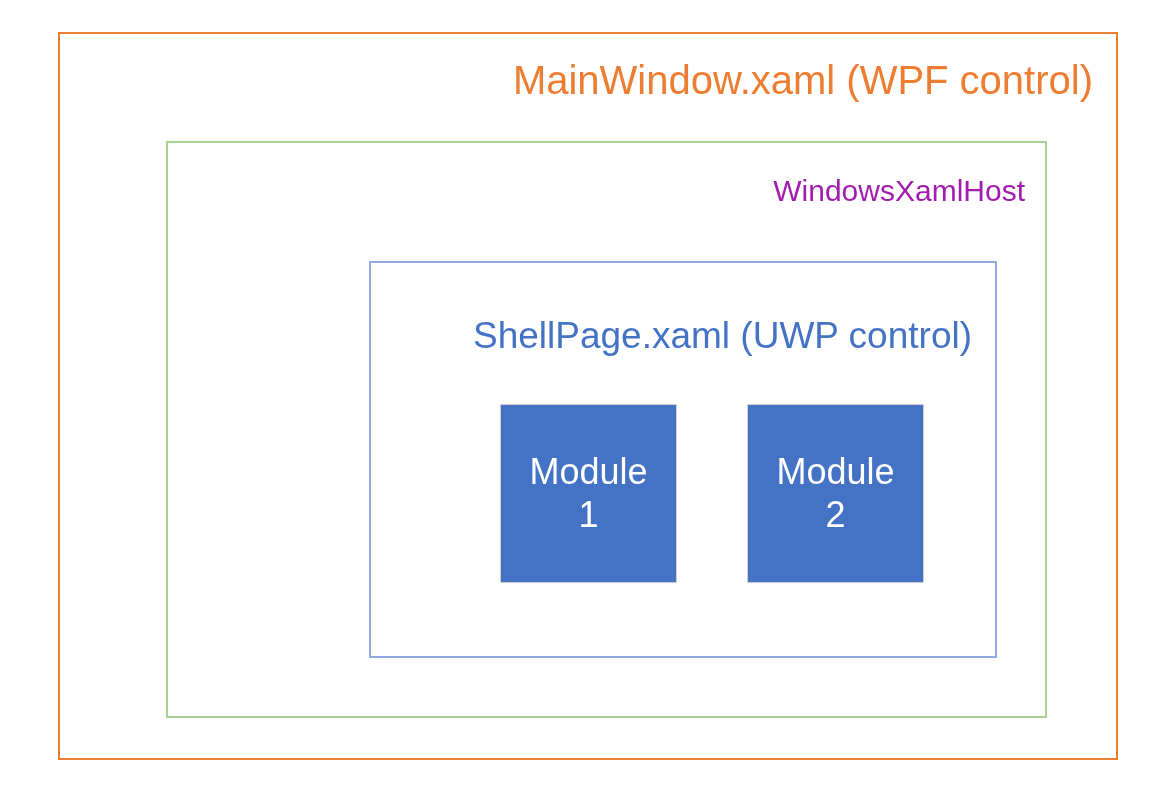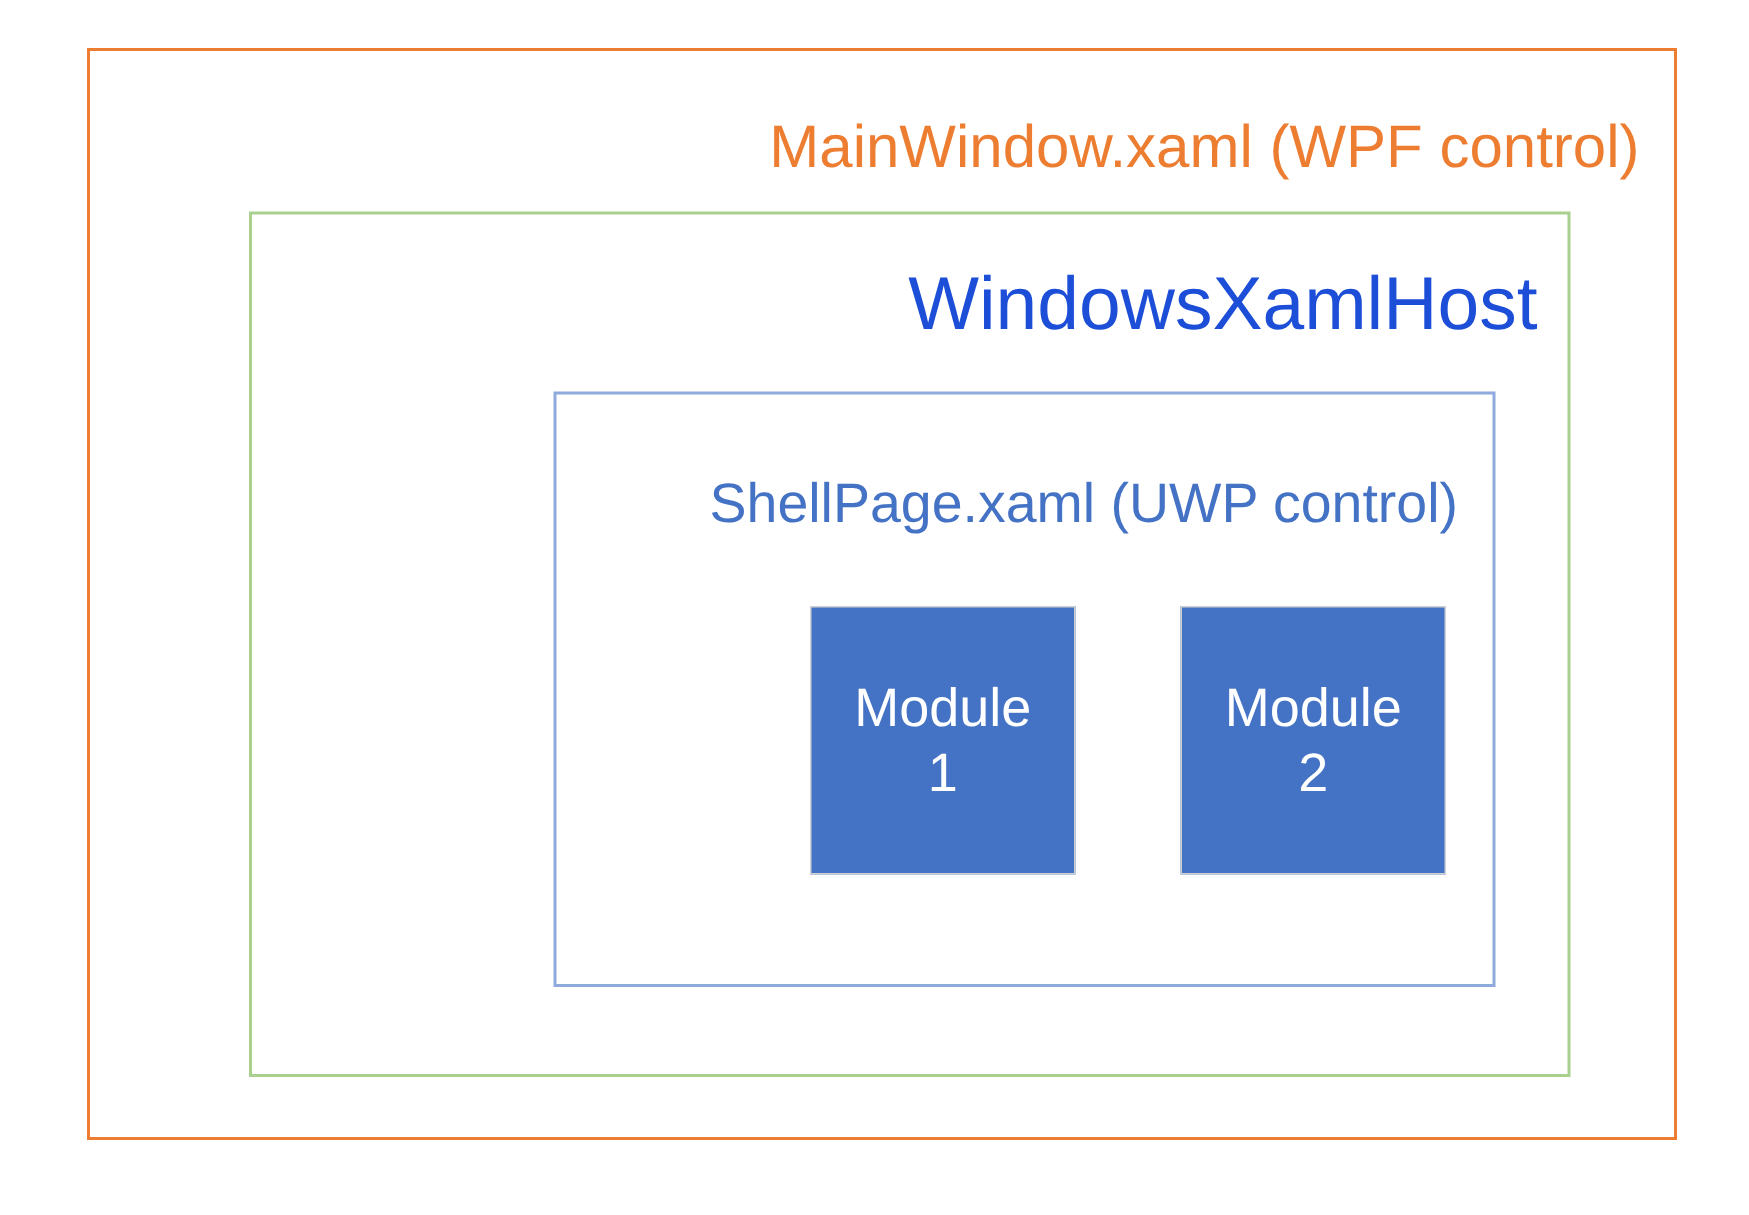--- a/index.html
+++ b/index.html
@@ -58,32 +58,32 @@
   .layer-label {
     position: absolute;
     text-align: right;
     white-space: nowrap;
     line-height: 1.12;
     font-weight: 400;
   }
 
   #wpf-label {
     left: 100px;
-    top: 76px;
+    top: 58px;
     width: 993px;
     font-size: 40px;
     color: #ED7D31;
   }
 
   #xamlhost-label {
     left: 200px;
     top: 174px;
     width: 825px;
-    font-size: 50px;
-    color: #1d4ed8;
+    font-size: 30px;
+    color: #a21caf;
   }
 
   #uwp-label {
     left: 400px;
     top: 303px;
     width: 572px;
     font-size: 37px;
     color: #4472C4;
     margin-top: 12px;
   }
@@ -97,21 +97,20 @@
     background: #4472C4;
     border: 1px solid #D0D0D0;
     display: flex;
     flex-direction: column;
     align-items: center;
     justify-content: center;
     color: #FFFFFF;
     font-size: 36px;
     line-height: 1.18;
     text-align: center;
-    margin-left: 40px;
   }
 
   #module-1 {
     left: 500px;
     top: 404px;
   }
 
   #module-2 {
     left: 747px;
     top: 404px;

